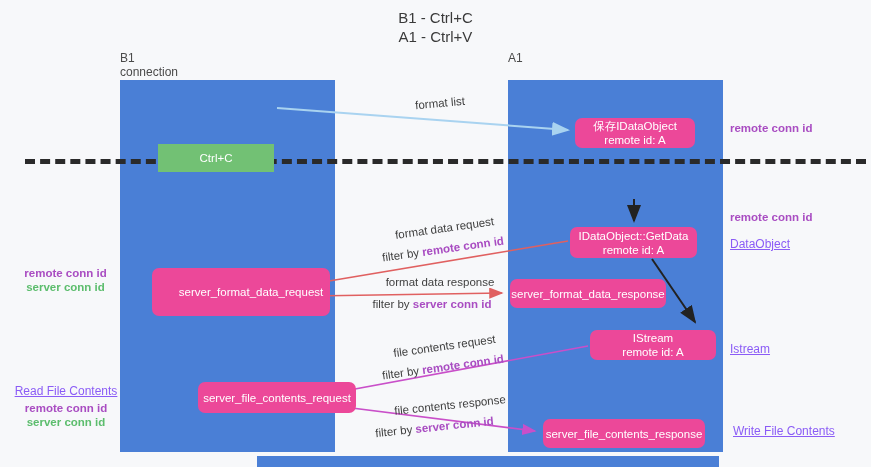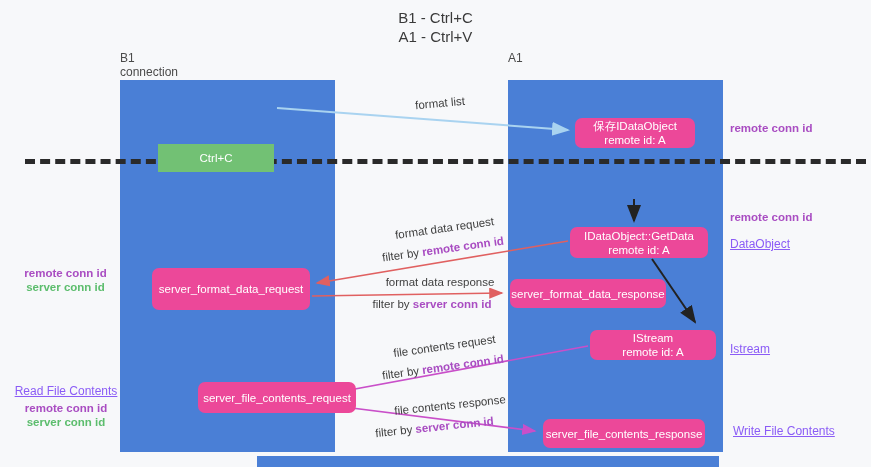--- a/index.html
+++ b/index.html
@@ -72,26 +72,26 @@
   <div class="abs node green" style="left:158px;top:96px;width:116px;height:28px;margin-top:48px;">
     <div>Ctrl+C</div>
   </div>
 
   <div class="abs node orange" style="left:575px;top:118px;width:120px;height:30px;">
     <div>保存IDataObject</div>
     <div>remote id: A</div>
   </div>
 
 
-  <div class="abs node orange" style="left:570px;top:227px;width:138px;height:31px;">
+  <div class="abs node orange" style="left:570px;top:227px;width:127px;height:31px;">
     <div>IDataObject::GetData</div>
     <div>remote id: A</div>
   </div>
 
-  <div class="abs node orange" style="left:152px;top:268px;width:158px;height:42px;">
+  <div class="abs node orange" style="left:152px;top:268px;width:158px;height:48px;padding-left:20px;">
     <div>server_format_data_request</div>
   </div>
 
   <div class="abs node orange" style="left:510px;top:279px;width:156px;height:29px;">
     <div>server_format_data_response</div>
   </div>
 
   <div class="abs node orange" style="left:590px;top:330px;width:126px;height:30px;">
     <div>IStream</div>
     <div>remote id: A</div>

